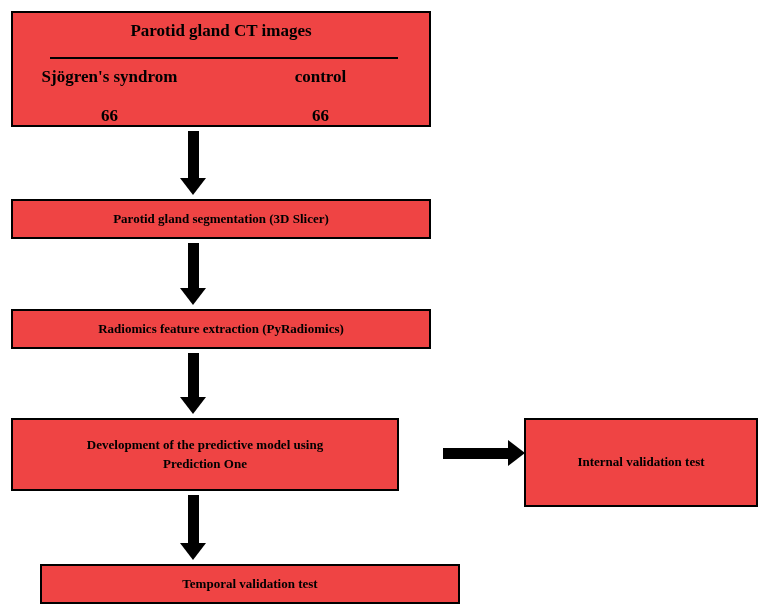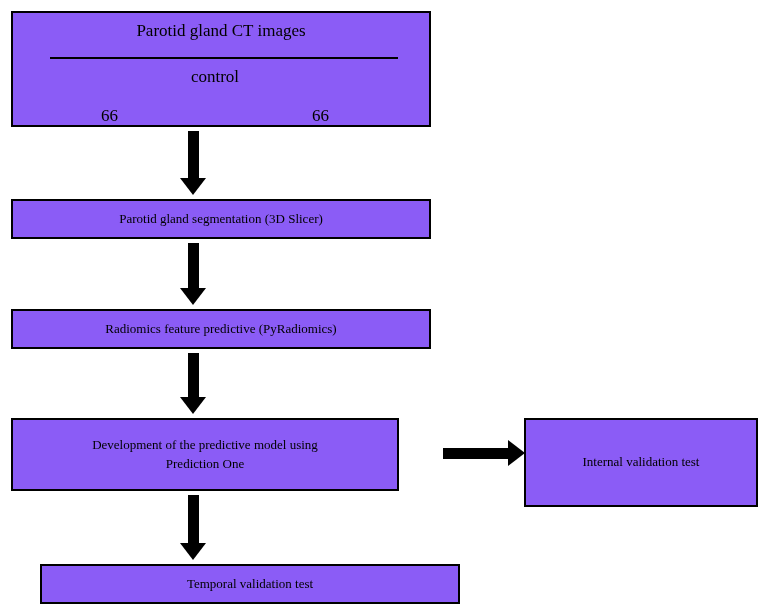--- a/index.html
+++ b/index.html
@@ -13,25 +13,26 @@
     position: relative;
     font-family: "Liberation Serif", "DejaVu Serif", serif;
     color: #000000;
     overflow: hidden;
   }
 
   .node {
     position: absolute;
     box-sizing: border-box;
     border: 2px solid #000000;
-    background: #8b5cf6;
+    background: #ef4444;
     display: flex;
     align-items: center;
     justify-content: center;
     text-align: center;
+    font-weight: bold;
   }
 
   .node-label {
     font-size: 13px;
     line-height: 1.45;
     white-space: pre-line;
     padding: 0 6px;
   }
 
   
@@ -140,20 +141,21 @@
 </style>
 </head>
 <body>
 
 <div class="node" id="box-cohort">
   <div id="cohort-title">Parotid gland CT images</div>
 
   <div id="cohort-rule"></div>
 
   <div class="cohort-row" id="cohort-head-row">
+    <div class="cohort-cell left">Sjögren's syndrom</div>
     <div class="cohort-cell right">control</div>
   </div>
 
   <div class="cohort-row" id="cohort-count-row">
     <div class="cohort-cell left">66</div>
     <div class="cohort-cell right">66</div>
   </div>
 </div>
 
 <div class="arrow-v" id="arrow-1">
@@ -164,21 +166,21 @@
 <div class="node" id="box-segmentation">
   <div class="node-label">Parotid gland segmentation (3D Slicer)</div>
 </div>
 
 <div class="arrow-v" id="arrow-2">
   <div class="shaft"></div>
   <div class="head"></div>
 </div>
 
 <div class="node" id="box-extraction">
-  <div class="node-label">Radiomics feature predictive (PyRadiomics)</div>
+  <div class="node-label">Radiomics feature extraction (PyRadiomics)</div>
 </div>
 
 <div class="arrow-v" id="arrow-3">
   <div class="shaft"></div>
   <div class="head"></div>
 </div>
 
 <div class="node" id="box-model">
   <div class="node-label">Development of the predictive model using
 Prediction One</div>

